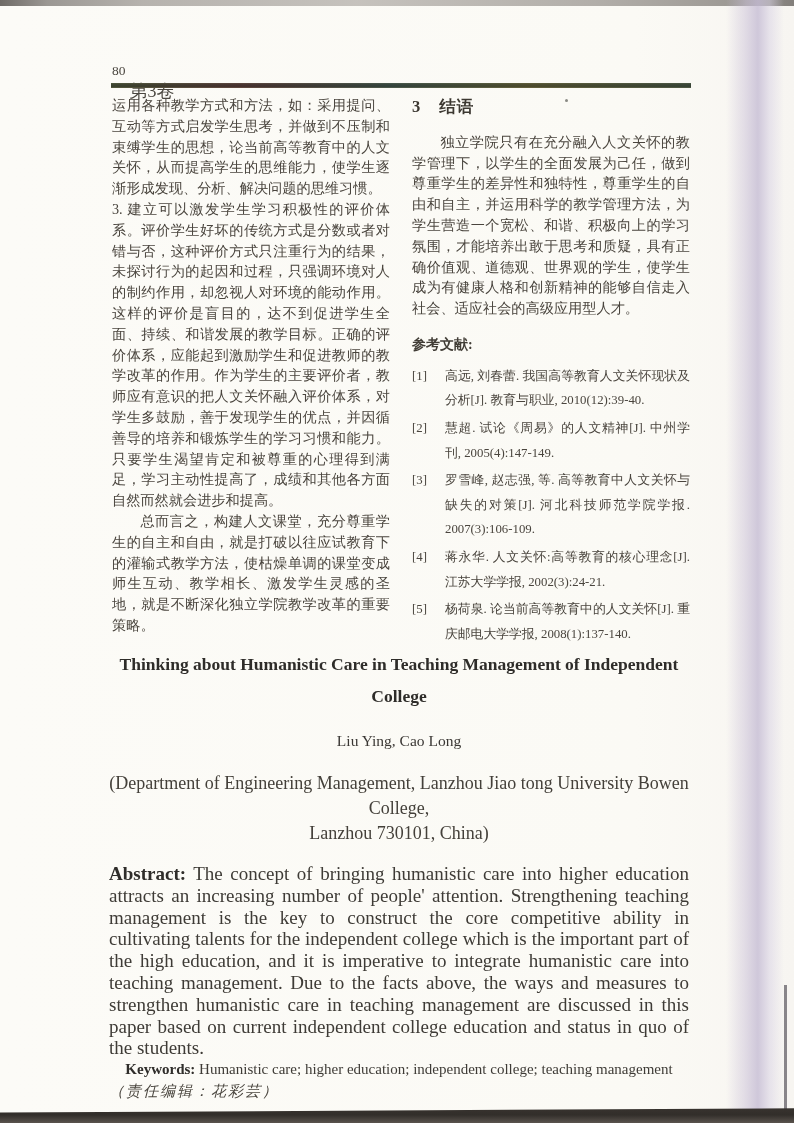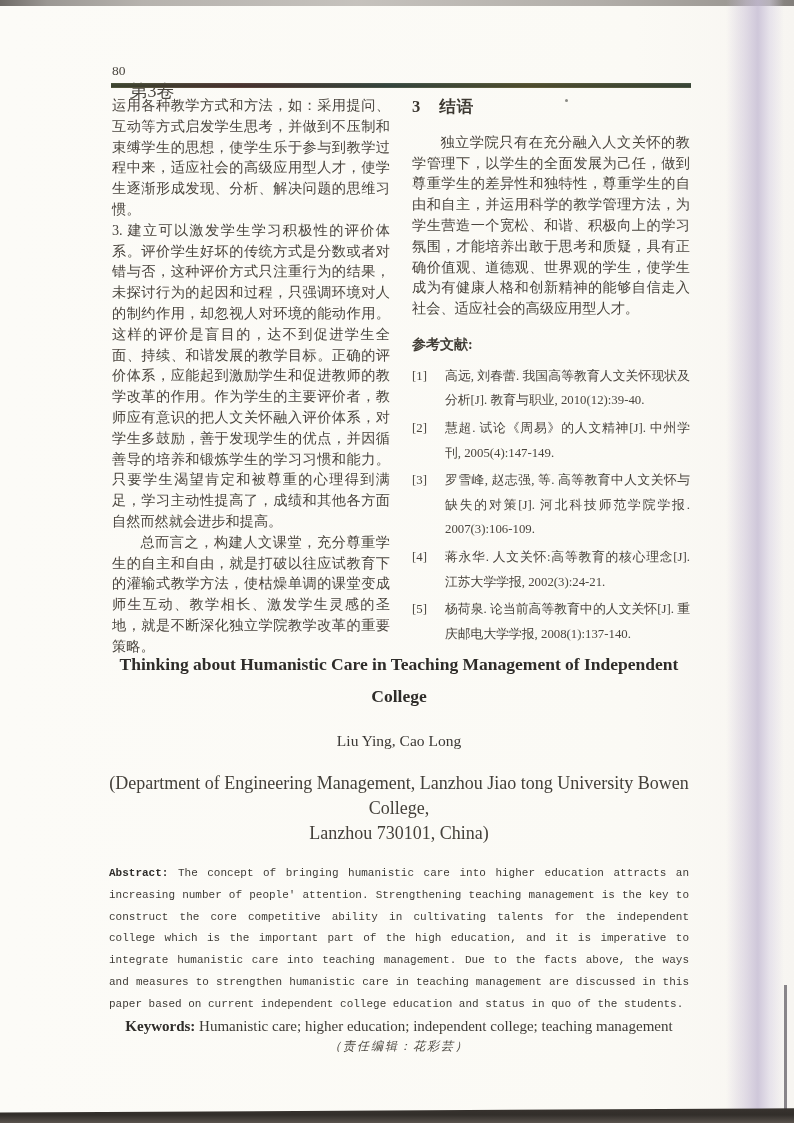--- a/index.html
+++ b/index.html
@@ -42,43 +42,43 @@
   .refs-head{font-size:14px;font-weight:bold;color:#413d36;margin:16px 0 8px 0;}
   .refs{list-style:none;margin:0;padding:0;font-size:12.8px;line-height:24.6px;color:#4a453e;}
   .refs li{position:relative;padding-left:33px;margin-bottom:3px;text-align:justify;}
   .refs li .mark{position:absolute;left:0;top:0;}
 
   
   .article{position:absolute;top:648px;left:109px;width:580px;color:#3c3936;}
   .title{width:566px;margin:0 auto;text-align:center;font-size:17.5px;font-weight:bold;line-height:32px;color:#2e2c29;}
   .authors{text-align:center;font-size:15.5px;margin-top:20px;color:#3a3734;}
   .affil{text-align:center;font-size:18px;line-height:25px;margin-top:21px;color:#44403a;}
-  .abstract{margin:17px 0 0 0;font-size:11px;line-height:21.8px;text-align:justify;color:#3e3b36;font-family:Liberation Mono, monospace;}
+  .abstract{margin:17px 0 0 0;font-size:19px;line-height:21.8px;text-align:justify;color:#3e3b36;}
   .abstract .lbl,.keywords .lbl{font-weight:bold;color:#2f2d2a;}
   .keywords{margin:0;font-size:15px;line-height:21.8px;text-align:center;color:#3e3b36;}
-  .editor{margin:1px 0 0 0;text-align:center;font-size:12px;font-style:italic;color:#4a463f;letter-spacing:2px;}
+  .editor{margin:1px 0 0 0;text-align:left;font-size:15px;font-style:italic;color:#4a463f;letter-spacing:2px;}
 </style>
 </head>
 <body>
 
 <div class="page">
   <div class="top-edge"></div>
   <div class="spine-shadow"></div>
   <div class="right-edge-line"></div>
   <div class="speck"></div>
 
   <div class="header">
     <span class="hdr-page">80</span>
     <span class="hdr-vol">第3卷</span>
   </div>
   <div class="rule"></div>
 
   <div class="columns">
     <div class="col">
-      <p>运用各种教学方式和方法，如：采用提问、互动等方式启发学生思考，并做到不压制和束缚学生的思想，使学生乐于参与到教学过程中来，适应社会的高级应用型人才，使学生逐渐形成发现、分析、解决问题的思维习惯。</p>
+      <p>运用各种教学方式和方法，如：采用提问、互动等方式启发学生思考，并做到不压制和束缚学生的思想，论当前高等教育中的人文关怀，从而提高学生的思维能力，使学生逐渐形成发现、分析、解决问题的思维习惯。</p>
       <p>3. 建立可以激发学生学习积极性的评价体系。评价学生好坏的传统方式是分数或者对错与否，这种评价方式只注重行为的结果，未探讨行为的起因和过程，只强调环境对人的制约作用，却忽视人对环境的能动作用。这样的评价是盲目的，达不到促进学生全面、持续、和谐发展的教学目标。正确的评价体系，应能起到激励学生和促进教师的教学改革的作用。作为学生的主要评价者，教师应有意识的把人文关怀融入评价体系，对学生多鼓励，善于发现学生的优点，并因循善导的培养和锻炼学生的学习习惯和能力。只要学生渴望肯定和被尊重的心理得到满足，学习主动性提高了，成绩和其他各方面自然而然就会进步和提高。</p>
       <p class="indent">总而言之，构建人文课堂，充分尊重学生的自主和自由，就是打破以往应试教育下的灌输式教学方法，使枯燥单调的课堂变成师生互动、教学相长、激发学生灵感的圣地，就是不断深化独立学院教学改革的重要策略。</p>
     </div>
     <div class="col">
       <div class="sec-head">
         <span class="sec-num">3</span><span>结语</span>
       </div>
       <p class="conclusion">独立学院只有在充分融入人文关怀的教学管理下，以学生的全面发展为己任，做到尊重学生的差异性和独特性，尊重学生的自由和自主，并运用科学的教学管理方法，为学生营造一个宽松、和谐、积极向上的学习氛围，才能培养出敢于思考和质疑，具有正确价值观、道德观、世界观的学生，使学生成为有健康人格和创新精神的能够自信走入社会、适应社会的高级应用型人才。</p>
       <div class="refs-head">参考文献:</div>
       <ul class="refs">

